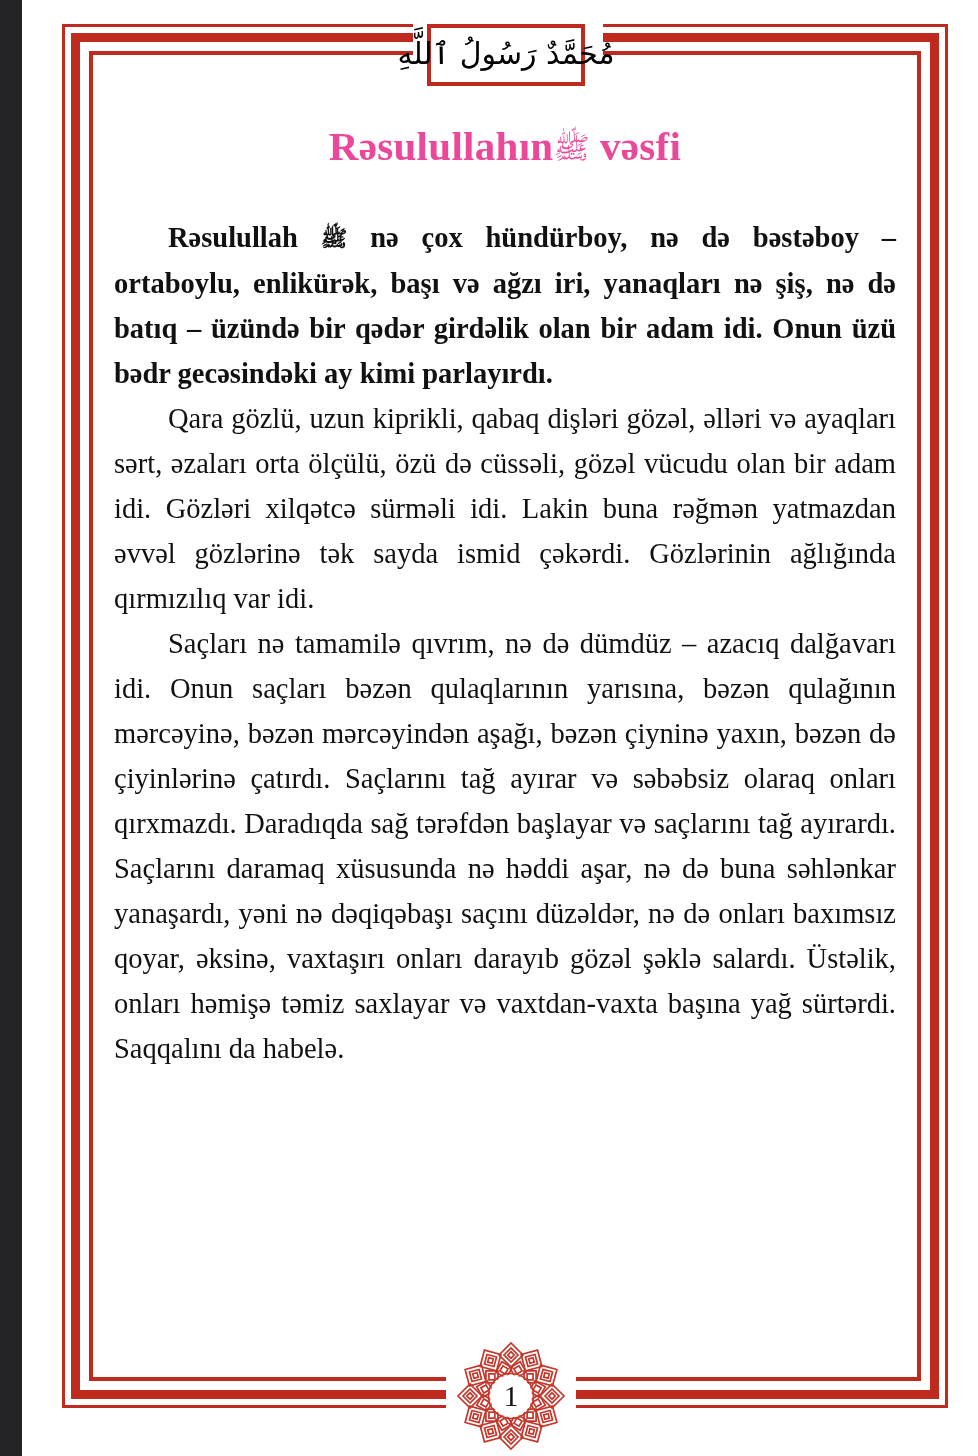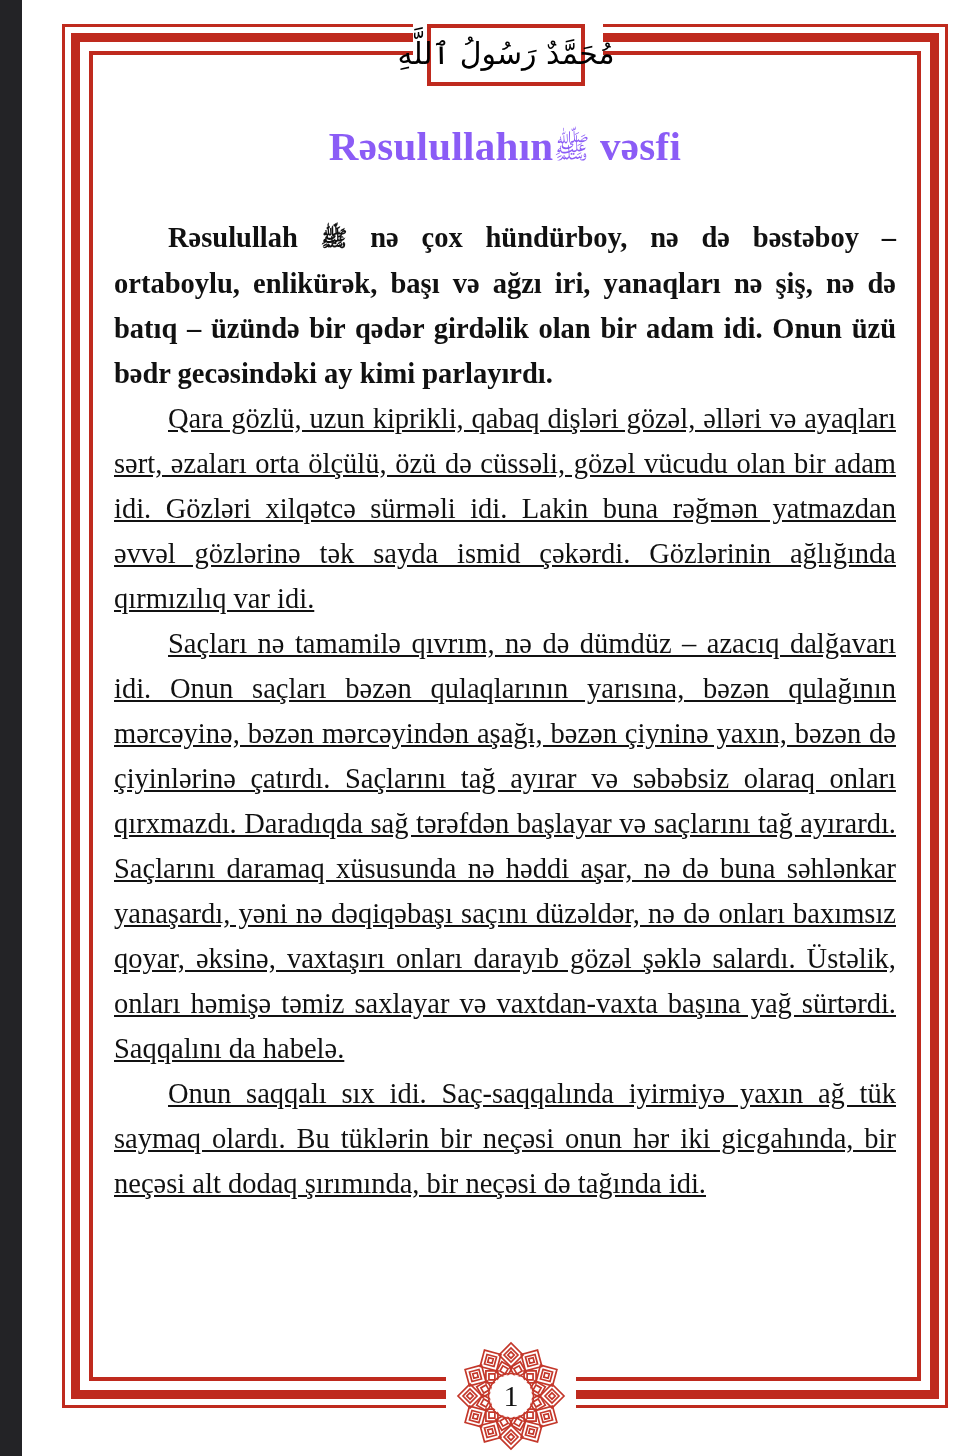--- a/index.html
+++ b/index.html
@@ -98,21 +98,21 @@
 
   
   #content {
     position: absolute;
     left: 86px;
     top: 100px;
     width: 782px;
   }
 
   #page-title {
-    color: #8b5cf6;
+    color: #ec4899;
     font-size: 41px;
     font-weight: bold;
     text-align: center;
     letter-spacing: 0.3px;
     margin: 22px 0 0 0;
     white-space: nowrap;
   }
   #page-title .honorific {
     font-family: "DejaVu Sans", sans-serif;
     font-size: 30px;
@@ -124,21 +124,21 @@
     font-size: 28.5px;
     line-height: 45px;
     color: #111111;
     text-align: justify;
     text-justify: inter-word;
     text-indent: 54px;
     margin: 0;
     hyphens: manual;
   }
   #para-1 { margin-top: 42px; font-weight: bold; }
-  #para-2, #para-3, #para-4 { margin-top: 0; text-decoration: underline; }
+  #para-2, #para-3, #para-4 { margin-top: 0; }
 
   .body-text .honorific-inline {
     font-family: "DejaVu Sans", sans-serif;
     font-size: 22px;
     vertical-align: 1px;
   }
 
   
   #footer {
     position: absolute;
@@ -184,21 +184,20 @@
   <div id="content">
 
     <h1 id="page-title"><span>Rəsulullahın</span><span class="honorific">ﷺ</span> <span>vəsfi</span></h1>
 
     <p class="body-text" id="para-1"><span>Rəsulullah</span> <span class="honorific-inline">ﷺ</span><span> nə çox hündürboy, nə də bəstəboy – ortaboylu, enlikürək, başı və ağzı iri, yanaqları nə şiş, nə də batıq – üzündə bir qədər girdəlik olan bir adam idi. Onun üzü bədr gecəsindəki ay kimi parlayırdı.</span></p>
 
     <p class="body-text" id="para-2">Qara gözlü, uzun kiprikli, qabaq dişləri gözəl, əlləri və ayaqları sərt, əzaları orta ölçülü, özü də cüssəli, gözəl vücudu olan bir adam idi. Gözləri xilqətcə sürməli idi. Lakin buna rəğmən yatmazdan əvvəl gözlərinə tək sayda ismid çəkərdi. Gözlərinin ağlığında qırmızılıq var idi.</p>
 
     <p class="body-text" id="para-3">Saçları nə tamamilə qıvrım, nə də dümdüz – azacıq dalğavarı idi. Onun saçları bəzən qulaqlarının yarısına, bəzən qulağının mərcəyinə, bəzən mərcəyindən aşağı, bəzən çiyninə yaxın, bəzən də çiyinlərinə çatırdı. Saçlarını tağ ayırar və səbəbsiz olaraq onları qırxmazdı. Daradıqda sağ tərəfdən başlayar və saçlarını tağ ayırardı. Saçlarını daramaq xüsusunda nə həddi aşar, nə də buna səhlənkar yanaşardı, yəni nə dəqiqəbaşı saçını düzəldər, nə də onları baxımsız qoyar, əksinə, vaxtaşırı onları darayıb gözəl şəklə salardı. Üstəlik, onları həmişə təmiz saxlayar və vaxtdan-vaxta başına yağ sürtərdi. Saqqalını da habelə.</p>
 
-    <p class="body-text" id="para-4">Onun saqqalı sıx idi. Saç-saqqalında iyirmiyə yaxın ağ tük saymaq olardı. Bu tüklərin bir neçəsi onun hər iki gicgahında, bir neçəsi alt dodaq şırımında, bir neçəsi də tağında idi.</p>
 
   </div>
 
   <div id="footer">
     <div id="rosette-wrap">
       <svg width="130" height="116" viewBox="0 0 130 116">
         <g transform="translate(65,56)" fill="none" stroke="#c4372a" stroke-width="1.7">
 
           <g id="petals">
               <polygon points="41.00,-12.00 53.00,0.00 41.00,12.00 29.00,0.00"></polygon>

